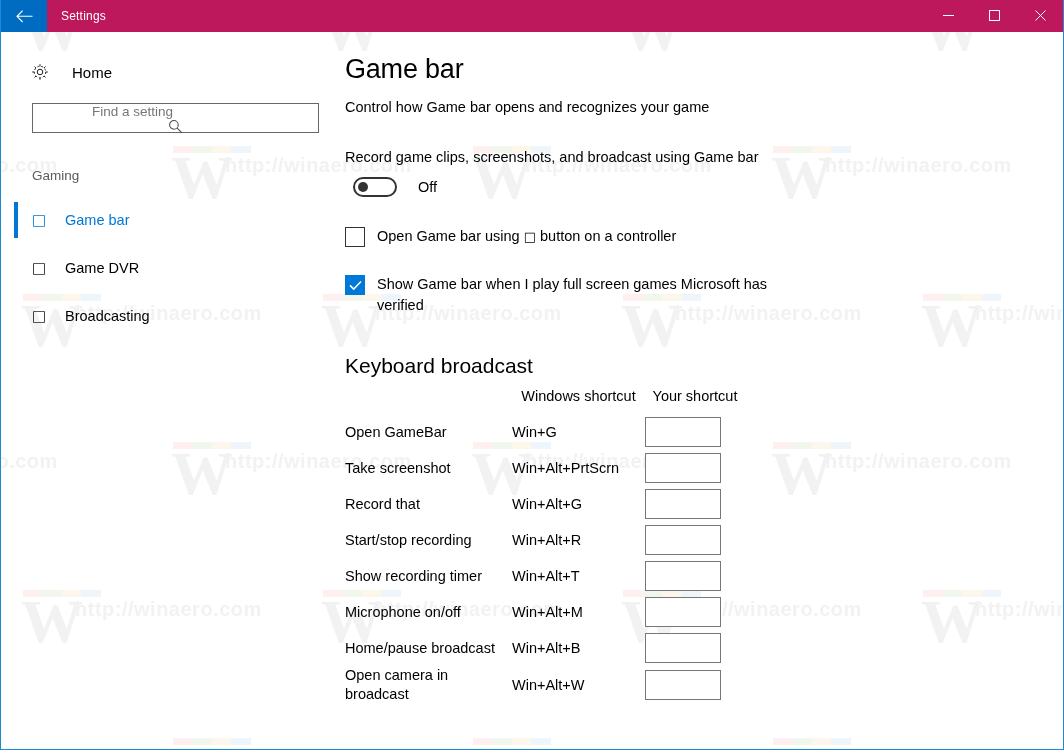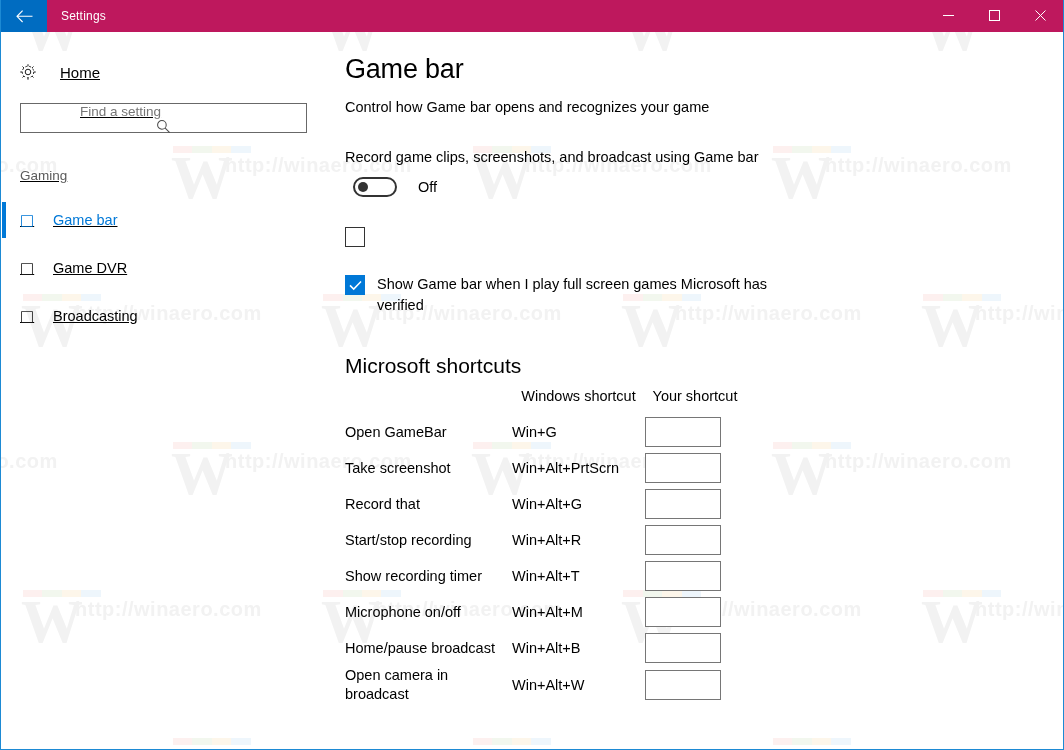--- a/index.html
+++ b/index.html
@@ -97,25 +97,24 @@
   .wm-tint {
     position: absolute;
     top: -4px; left: 2px;
     width: 78px; height: 7px;
     background: linear-gradient(90deg,#fdf0ef 0 25%,#f2f7ee 25% 50%,#fdf6ea 50% 75%,#eef6fc 75% 100%);
   }
 
   
   #sidebar {
     position: absolute;
-    top: 32px; left: 1px;
+    top: 32px; left: 13px;
     width: 325px;
     height: 717px;
     z-index: 10;
-    text-decoration: underline;
   }
   #home-item {
     display: flex;
     align-items: center;
     height: 40px;
     margin-top: 20px;
     padding-left: 14px;
     cursor: pointer;
   }
   .home-icon { width: 24px; display: flex; align-items: center; justify-content: center; }
@@ -499,32 +498,33 @@
 
     <div id="toggle-row">
       <div id="toggle-switch">
         <div id="toggle-knob"></div>
       </div>
       <span id="toggle-state-label">Off</span>
     </div>
 
     <div class="checkbox-row" id="checkbox-controller-row">
       <span class="cbox"></span>
+      <span class="cbox-label"><span>Open Game bar using </span><span class="glyph-box">□</span><span> button on a controller</span></span>
     </div>
 
     <div class="checkbox-row" id="checkbox-fullscreen-row">
       <span class="cbox checked">
         <svg width="13" height="11" viewBox="0 0 13 11">
           <path d="M1 5.4 L4.7 9.1 L12 1.5" stroke="#ffffff" stroke-width="1.5" fill="none"></path>
         </svg>
       </span>
       <span class="cbox-label">Show Game bar when I play full screen games Microsoft has verified</span>
     </div>
 
-    <h2 id="shortcuts-heading">Microsoft shortcuts</h2>
+    <h2 id="shortcuts-heading">Keyboard broadcast</h2>
 
     <table id="shortcuts-table">
       <thead>
         <tr>
           <th class="col-action"></th>
           <th class="col-winkey">Windows shortcut</th>
           <th class="col-yours">Your shortcut</th>
         </tr>
       </thead>
       <tbody id="shortcuts-body">

